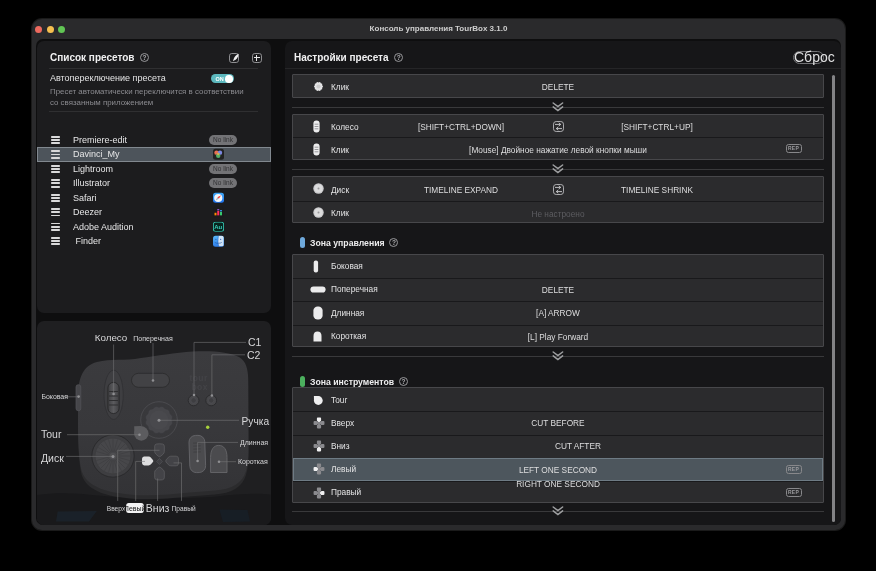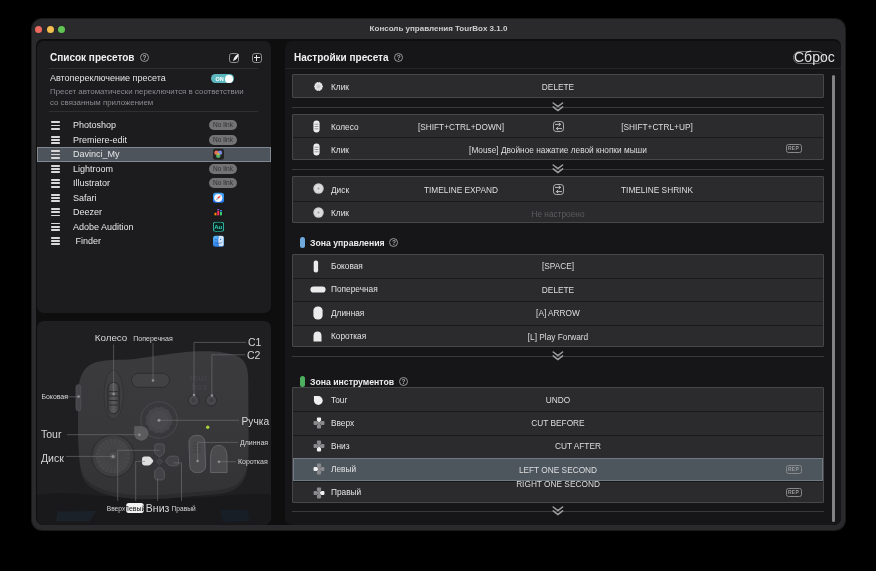--- a/index.html
+++ b/index.html
@@ -50,29 +50,20 @@
     <div class="a" style="left:0.9px;top:3.3px;width:6.2px;height:1.3px;background:#e8e8e9;"></div>
   </div>
   <div class="sep" style="left:12px;top:26.5px;width:209px;"></div>
   <div class="a" style="left:13px;top:31.5px;font-size:9px;color:#e3e3e4;">Автопереключение пресета</div>
   <div class="a" style="left:174px;top:33.4px;width:22.6px;height:8.8px;border-radius:4.4px;background:#5cb8be;">
     <div class="a" style="left:4.5px;top:1.6px;font-size:5.5px;font-weight:bold;color:#fff;">ON</div>
     <div class="a" style="right:0.6px;top:0.6px;width:7.6px;height:7.6px;border-radius:50%;background:#fff;"></div>
   </div>
   <div class="a" style="left:13px;top:44.5px;width:215px;font-size:7.9px;line-height:11px;color:#8b8b90;">Пресет автоматически переключится в соответствии<br>со связанным приложением</div>
   <div class="sep" style="left:12px;top:69.5px;width:209px;"></div>
-  <div class="prow" style="top:77.2px;">
-      <div class="ham">
-        <i style="top:0;"></i>
-        <i style="top:3.2px;"></i>
-        <i style="top:6.4px;"></i>
-      </div>
-      <div class="pname">Photoshop</div>
-      <div class="nolink">No link</div>
-    </div>
   <div class="prow" style="top:91.65px;">
       <div class="ham">
         <i style="top:0;"></i>
         <i style="top:3.2px;"></i>
         <i style="top:6.4px;"></i>
       </div>
       <div class="pname">Premiere-edit</div>
       <div class="nolink">No link</div>
     </div>
   <div class="prow" style="top:106.1px;background:#4d545b;box-shadow:0 0 0 1px #81888f inset;">
@@ -413,21 +404,20 @@
   <div class="zpill" style="left:15px;top:196px;background:#6fa9dc;"></div>
   <div class="zhead" style="left:25px;top:197px;">Зона управления&nbsp; <span class="hq">?</span></div>
 
   <div class="grp" style="top:212.5px;height:93.6px;">
     <div class="iconc" style="top:5.2px;">
         <svg width="6" height="13" viewBox="0 0 6 13">
           <rect x="0.7" y="0.4" width="4.4" height="12.2" rx="2" fill="#ebebec"></rect>
         </svg>
       </div>
     <div class="rlab" style="top:6.4px;">Боковая</div>
-    <div class="bind" style="top:6.9px;">[SPACE]</div>
     <div class="sep" style="left:0;top:23.4px;width:100%;background:#19191b;"></div>
     <div class="iconc" style="left:17px;top:31.8px;width:18px;">
         <svg width="16" height="7" viewBox="0 0 16 7">
           <rect x="0.4" y="0.4" width="15.2" height="6.2" rx="3.1" fill="#ebebec"></rect>
         </svg>
       </div>
     <div class="rlab" style="top:29.8px;">Поперечная</div>
     <div class="bind" style="top:30.3px;">DELETE</div>
     <div class="sep" style="left:0;top:46.8px;width:100%;background:#19191b;"></div>
     <div class="iconc" style="top:51.8px;">
@@ -455,21 +445,20 @@
   <div class="zhead" style="left:25px;top:335.5px;">Зона инструментов&nbsp; <span class="hq">?</span></div>
 
   <div class="grp" style="top:346.3px;height:116px;">
     <div class="iconc" style="top:6.6px;">
         <svg width="10" height="10" viewBox="0 0 10 10">
           <circle cx="5.3" cy="5.5" r="4.4" fill="#efeff0"></circle>
           <path d="M 0.9 1 L 5.6 0.9 L 1 5.7 Z" fill="#efeff0"></path>
         </svg>
       </div>
     <div class="rlab" style="top:6.3px;">Tour</div>
-    <div class="bind" style="top:6.8px;">UNDO</div>
     <div class="sep" style="left:0;top:23.2px;width:100%;background:#19191b;"></div>
     <div class="iconc" style="top:28.7px;">
         <svg width="12" height="12" viewBox="0 0 12 12">
           <use href="#dpp" fill="#f0f0f1"></use>
           <use href="#dpp" transform="rotate(90 6 6)" fill="#8a8a8e"></use>
           <use href="#dpp" transform="rotate(180 6 6)" fill="#8a8a8e"></use>
           <use href="#dpp" transform="rotate(270 6 6)" fill="#8a8a8e"></use>
           <rect x="4.9" y="4.9" width="2.2" height="2.2" fill="#828286"></rect>
         </svg>
       </div>

